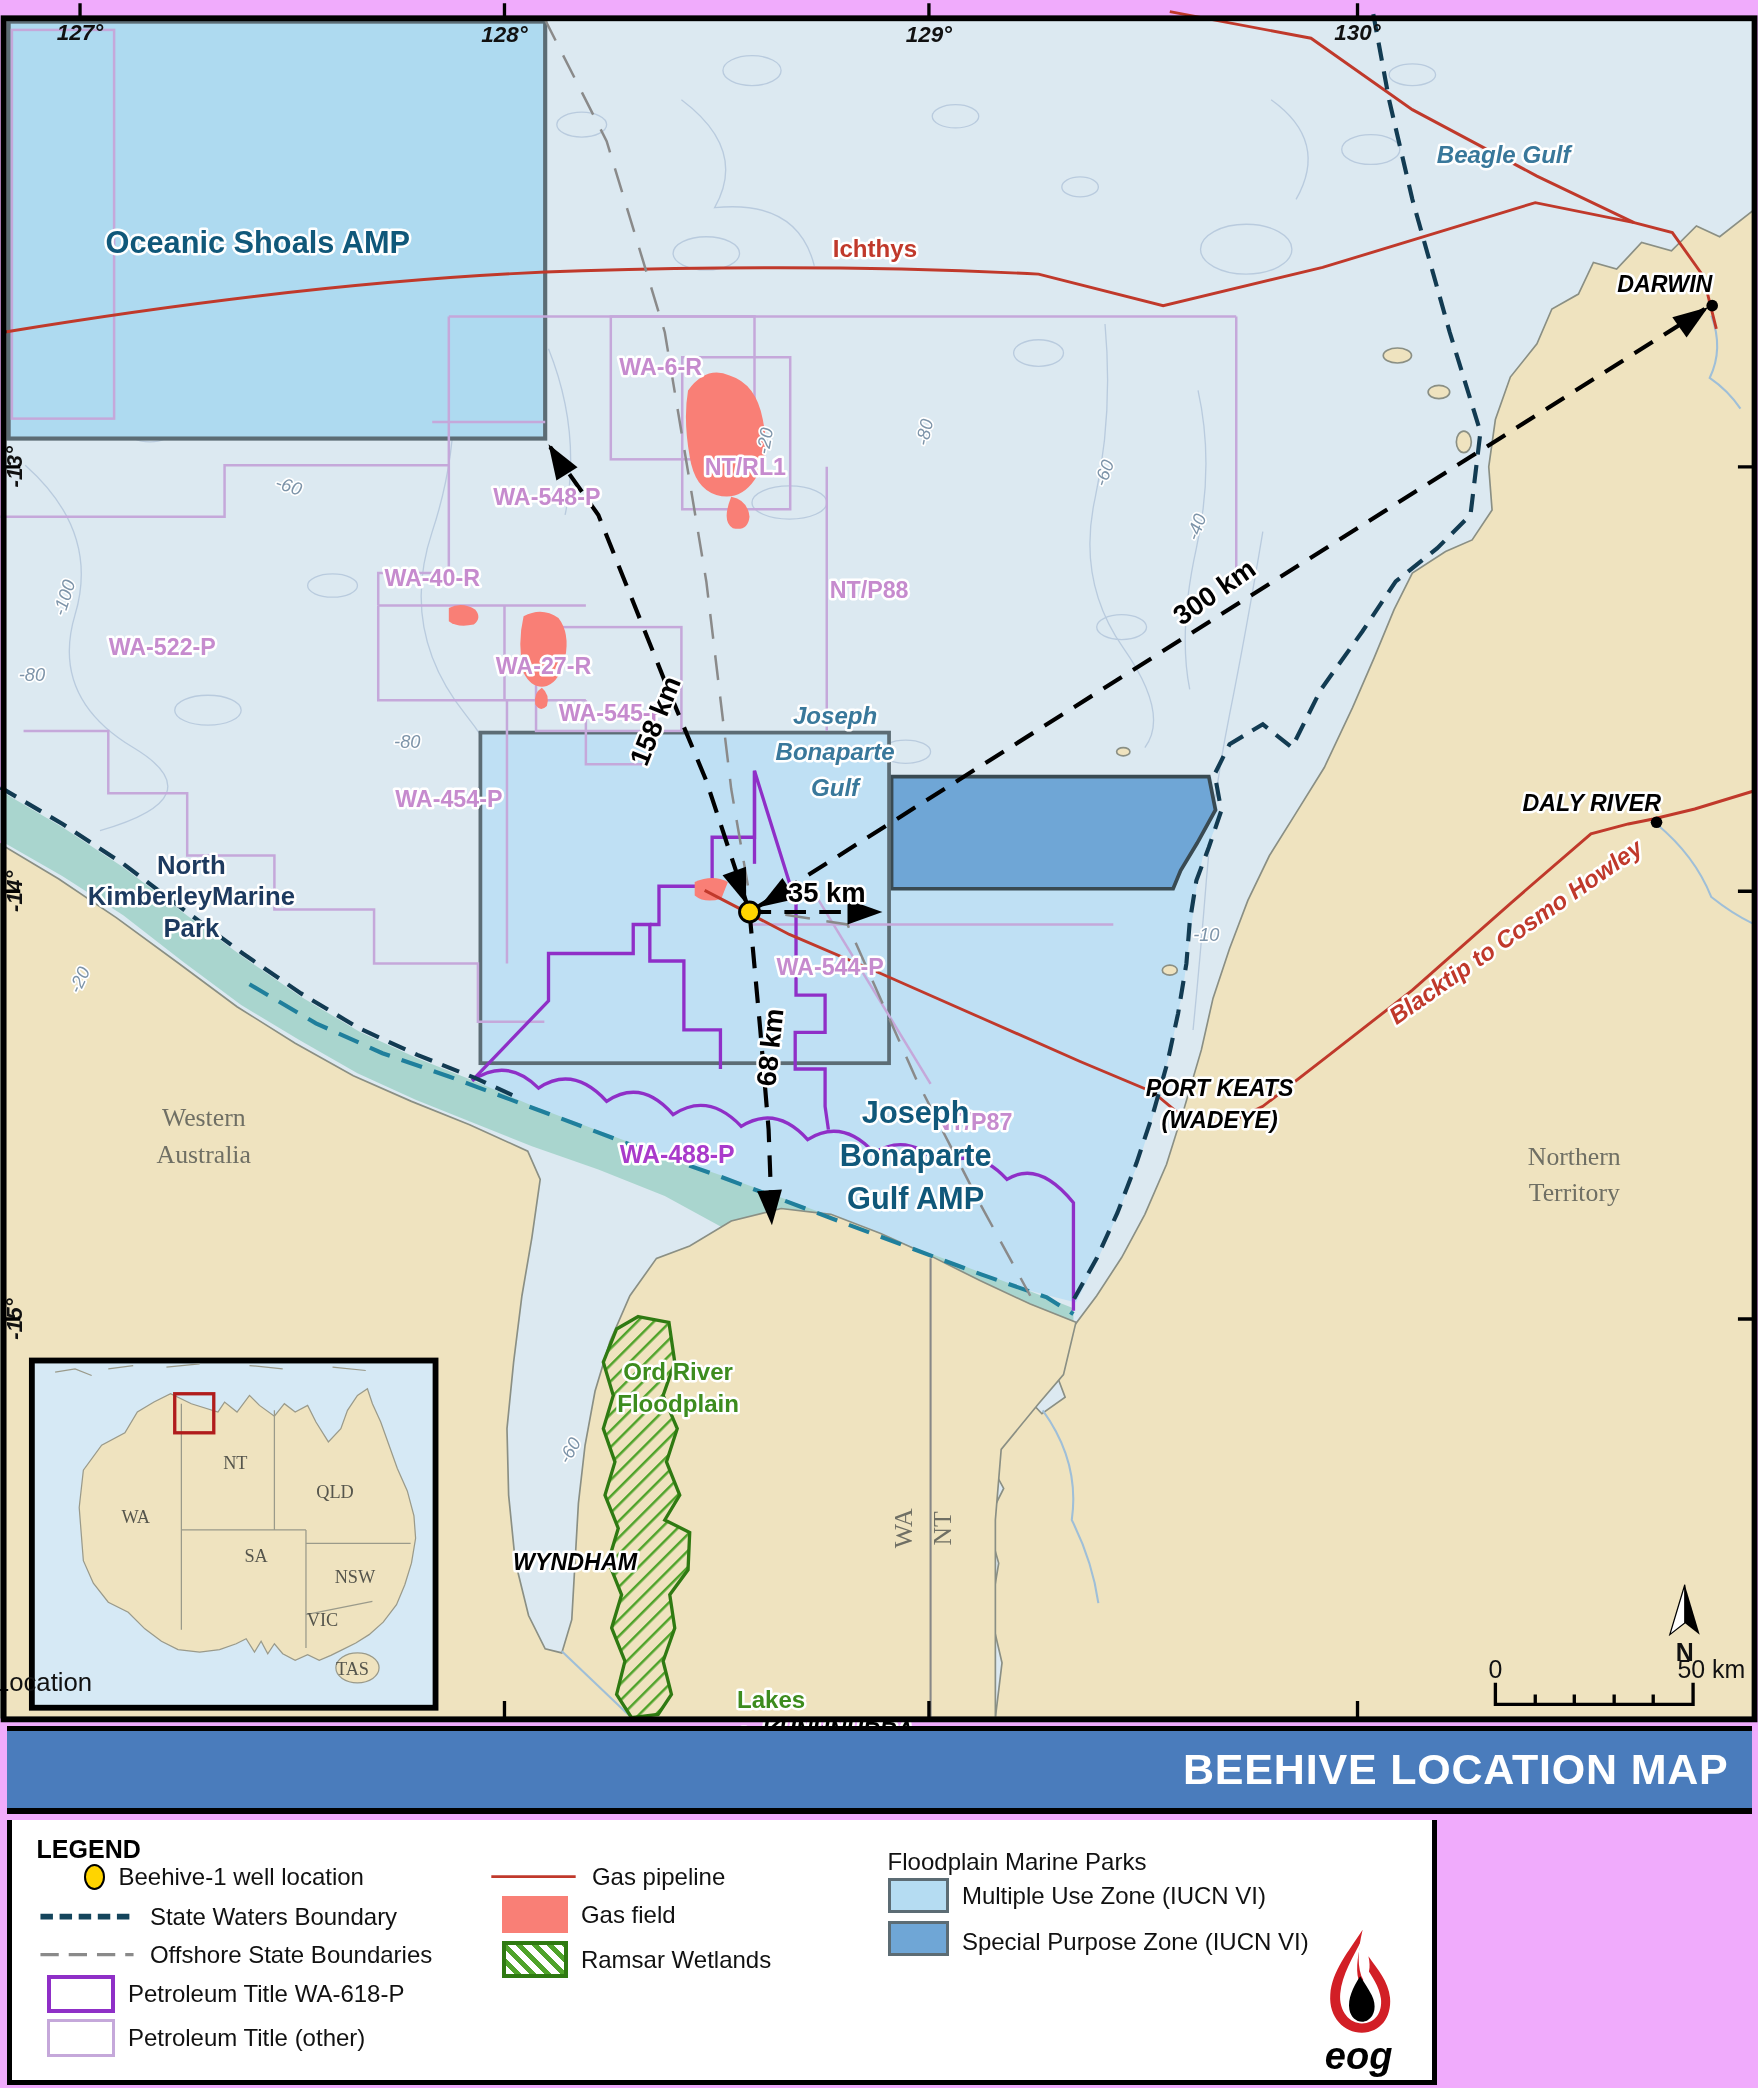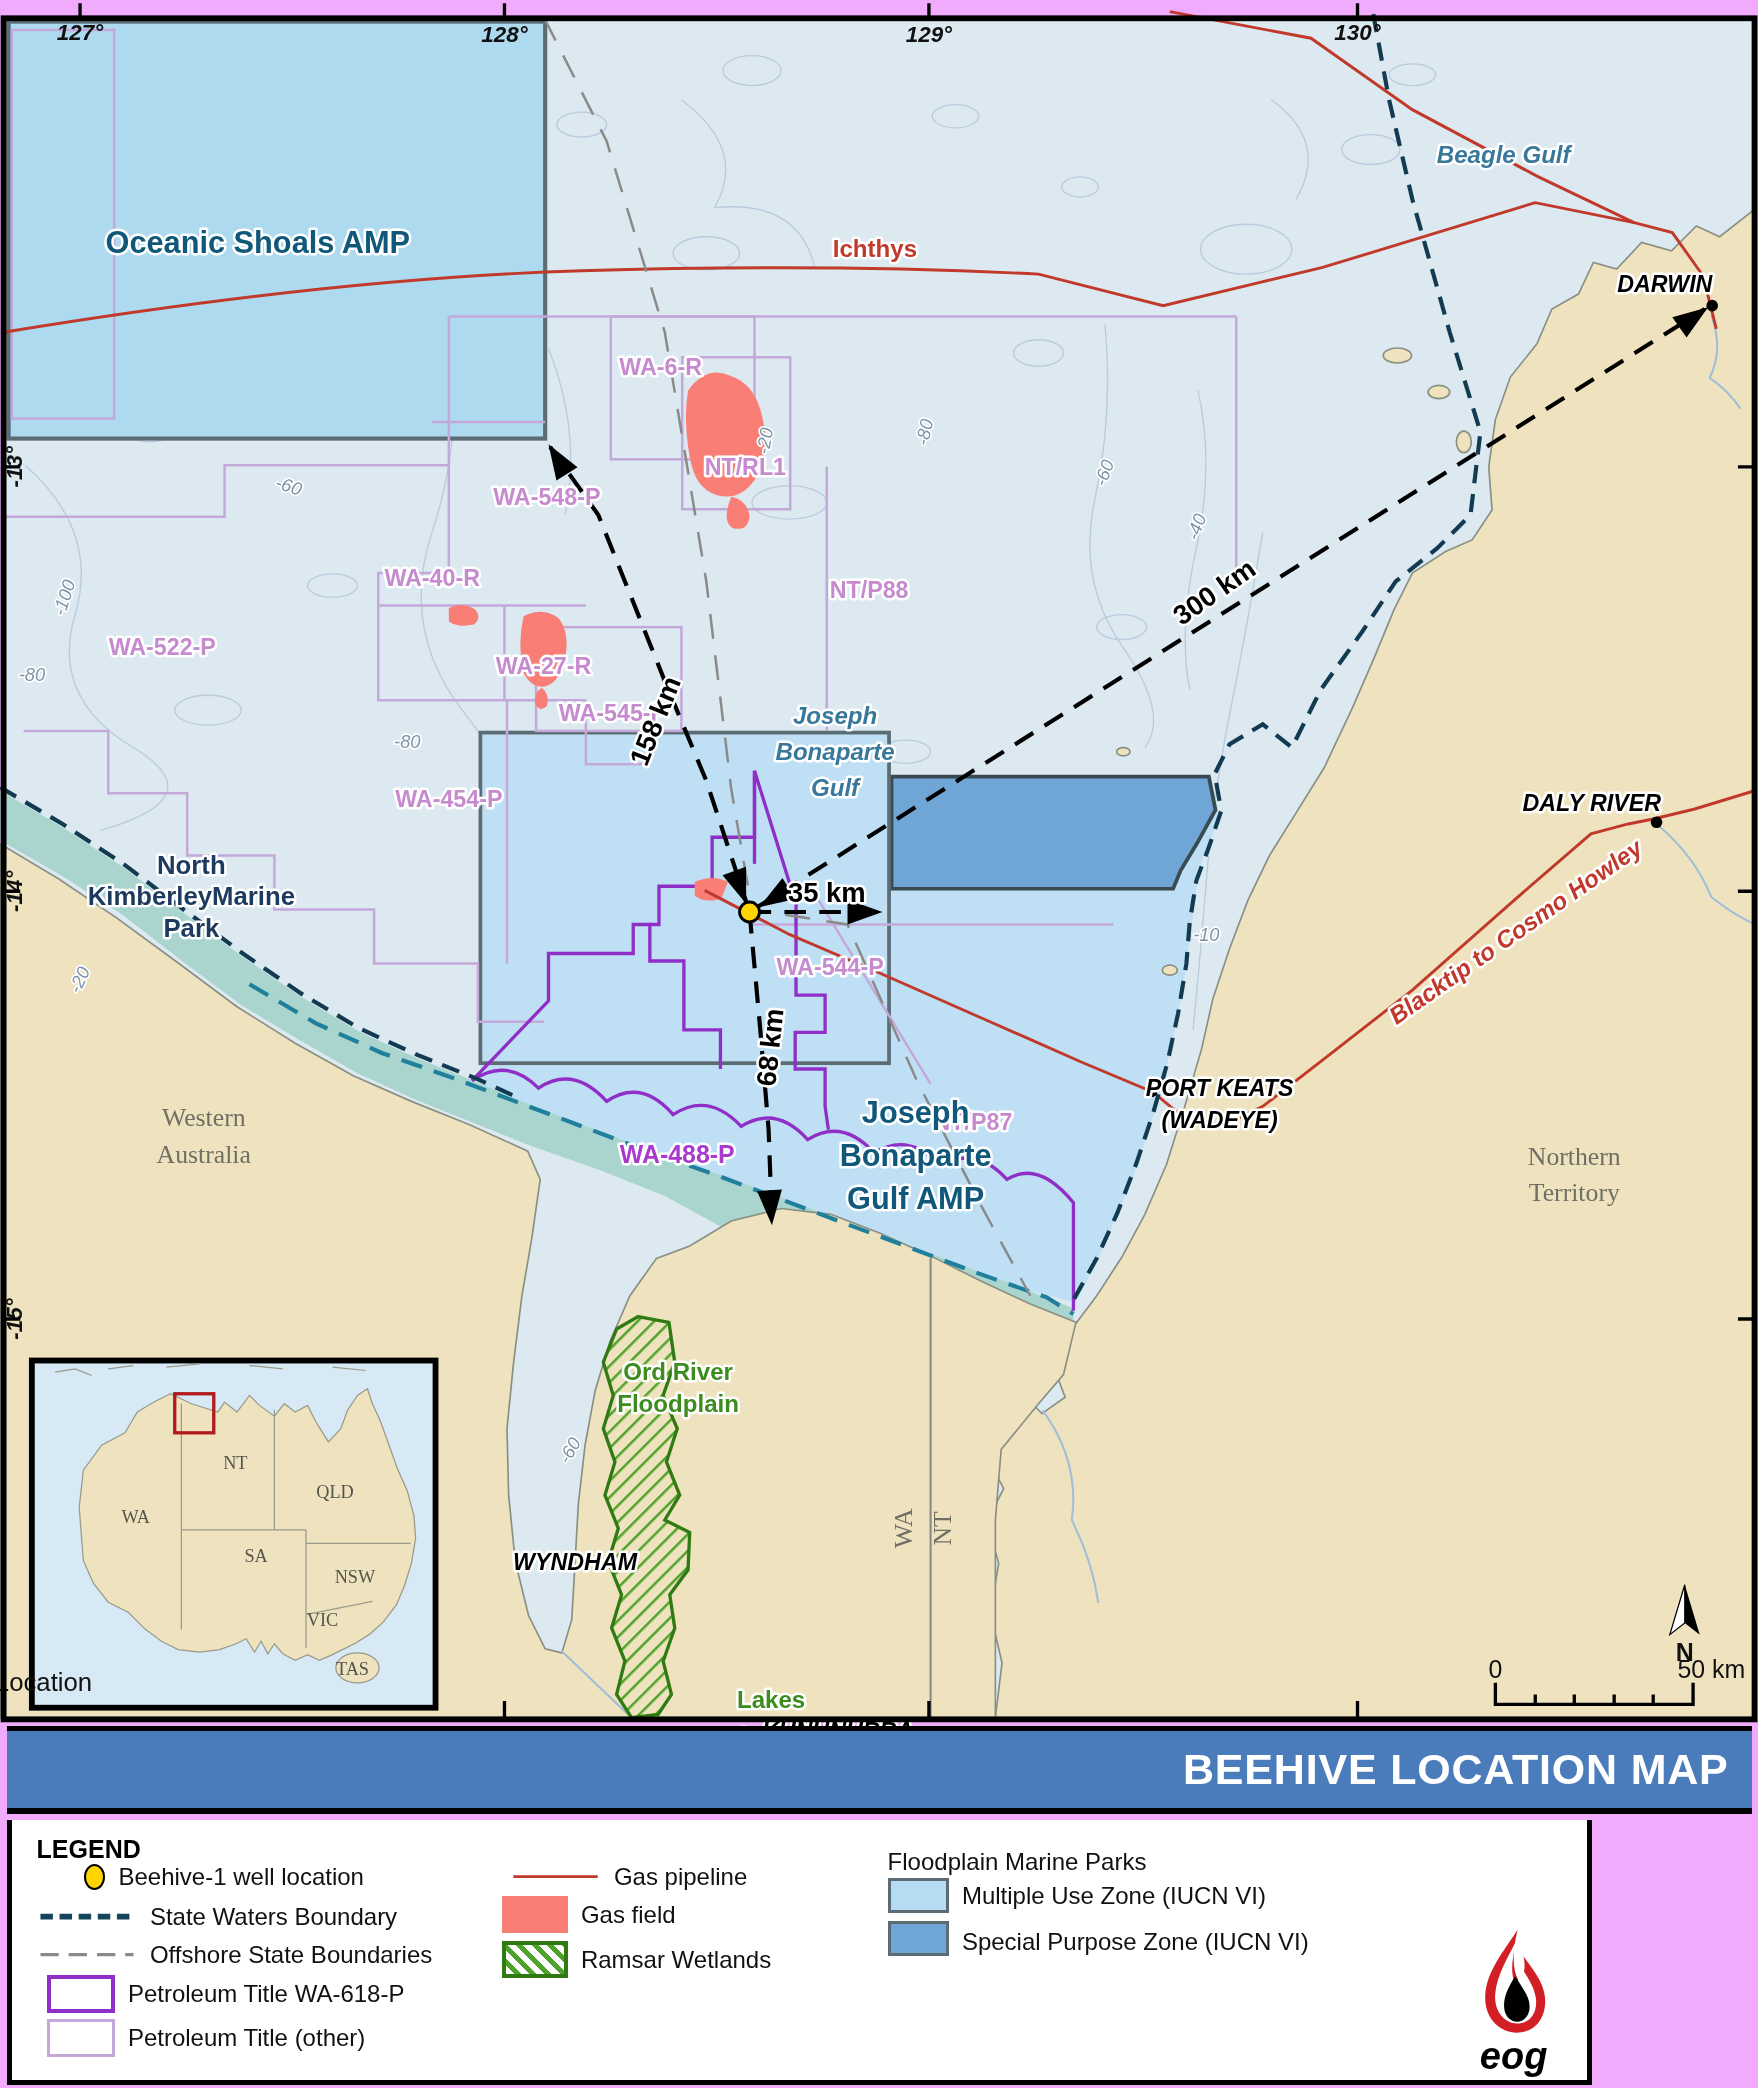--- a/index.html
+++ b/index.html
@@ -25,21 +25,21 @@
   .t-ins{font-family:"Liberation Serif",serif;font-size:22px;fill:#55554c;}
   .t-loc{font-size:31px;fill:#111;}
   .t-scale{font-size:30px;fill:#111;}
   text{text-anchor:middle;}
   
   #titlebar{position:absolute;left:6.6px;top:1726px;width:1745px;height:88px;
     background:#4a7cbc;border-top:5.8px solid #000;border-bottom:6.6px solid #000;
     box-sizing:border-box;display:flex;align-items:center;justify-content:flex-end;text-align:right;}
   #titlebar span{color:#fff;font-weight:bold;font-size:43px;letter-spacing:0.8px;padding-right:23px;}
   
-  #legend{position:absolute;left:6.6px;top:1820px;width:1585px;height:265px;background:#fff;
+  #legend{position:absolute;left:6.6px;top:1820px;width:1430px;height:265px;background:#fff;
     border-left:5px solid #000;border-right:5px solid #000;border-bottom:5.8px solid #000;box-sizing:border-box;text-decoration:underline;}
   .lg-abs{position:absolute;}
   #legend .hdr{font-weight:bold;font-size:25px;color:#000;}
   .lg-row{position:absolute;display:flex;align-items:center;gap:13.3px;}
   .lg-label{font-size:24px;color:#111;white-space:nowrap;}
   .ic-well{width:21.6px;height:26.6px;border-radius:50%;background:#ffd400;border:2.5px solid #000;box-sizing:border-box;margin-left:30px;}
   .ic-line{display:block;}
   .ic-rect488{width:68px;height:38px;border:4.2px solid #8f2fc7;box-sizing:border-box;margin-left:10px;}
   .ic-rectoth{width:68px;height:38px;border:3.3px solid #c5a8da;box-sizing:border-box;margin-left:10px;}
   .ic-gas{width:66px;height:37px;background:#f97f76;}
@@ -372,21 +372,21 @@
   </div>
   <div class="lg-row" style="left:25px;top:155px;">
     <span class="ic-rect488"></span>
     <span class="lg-label">Petroleum Title WA-618-P</span>
   </div>
   <div class="lg-row" style="left:25px;top:199px;">
     <span class="ic-rectoth"></span>
     <span class="lg-label">Petroleum Title (other)</span>
   </div>
 
-  <div class="lg-row" style="left:498px;top:43px;justify-content:flex-end;">
+  <div class="lg-row" style="left:476px;top:43px;justify-content:flex-end;">
     <svg class="ic-line" width="91" height="13.3" viewBox="0 0 110 16">
           <line x1="4" y1="8" x2="106" y2="8" stroke="#c0392b" stroke-width="3.5"></line>
         </svg>
     <span class="lg-label">Gas pipeline</span>
   </div>
   <div class="lg-row" style="left:490px;top:76px;">
     <span class="ic-gas"></span>
     <span class="lg-label">Gas field</span>
   </div>
   <div class="lg-row" style="left:490px;top:121px;">

